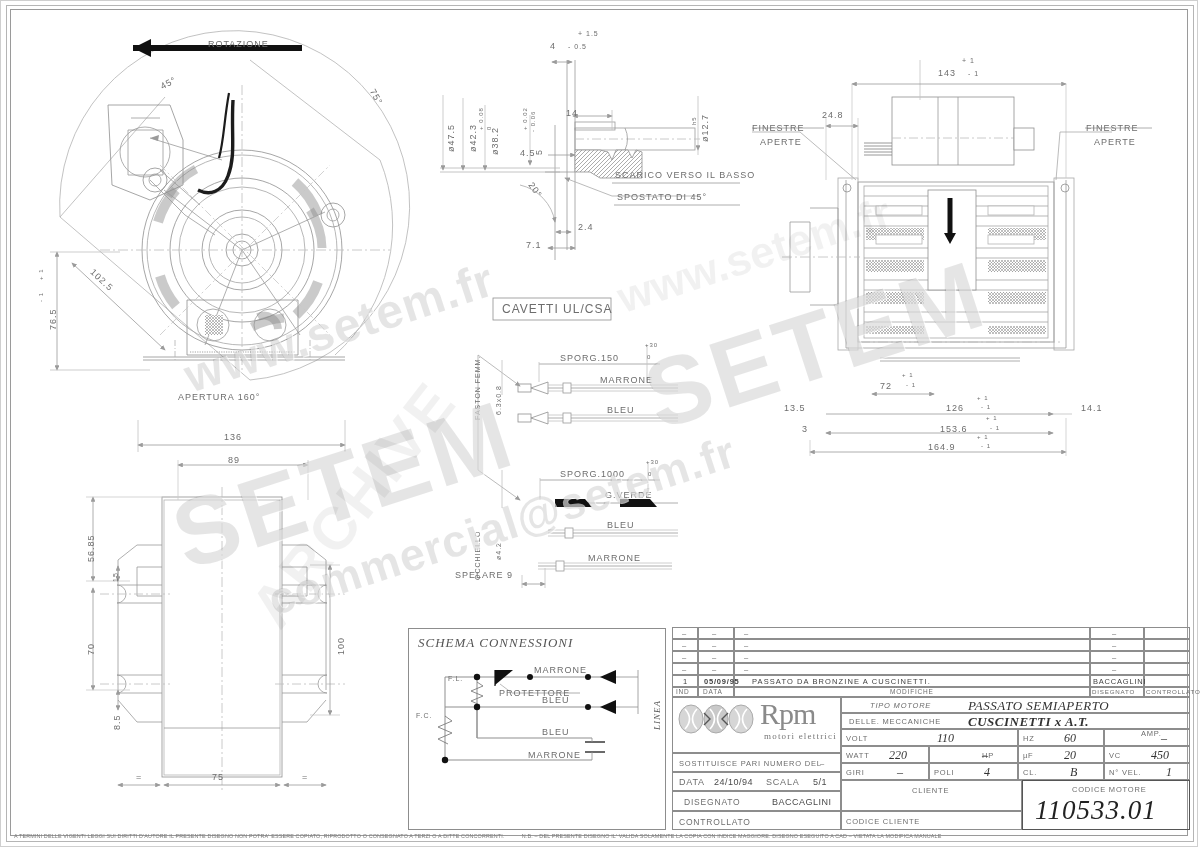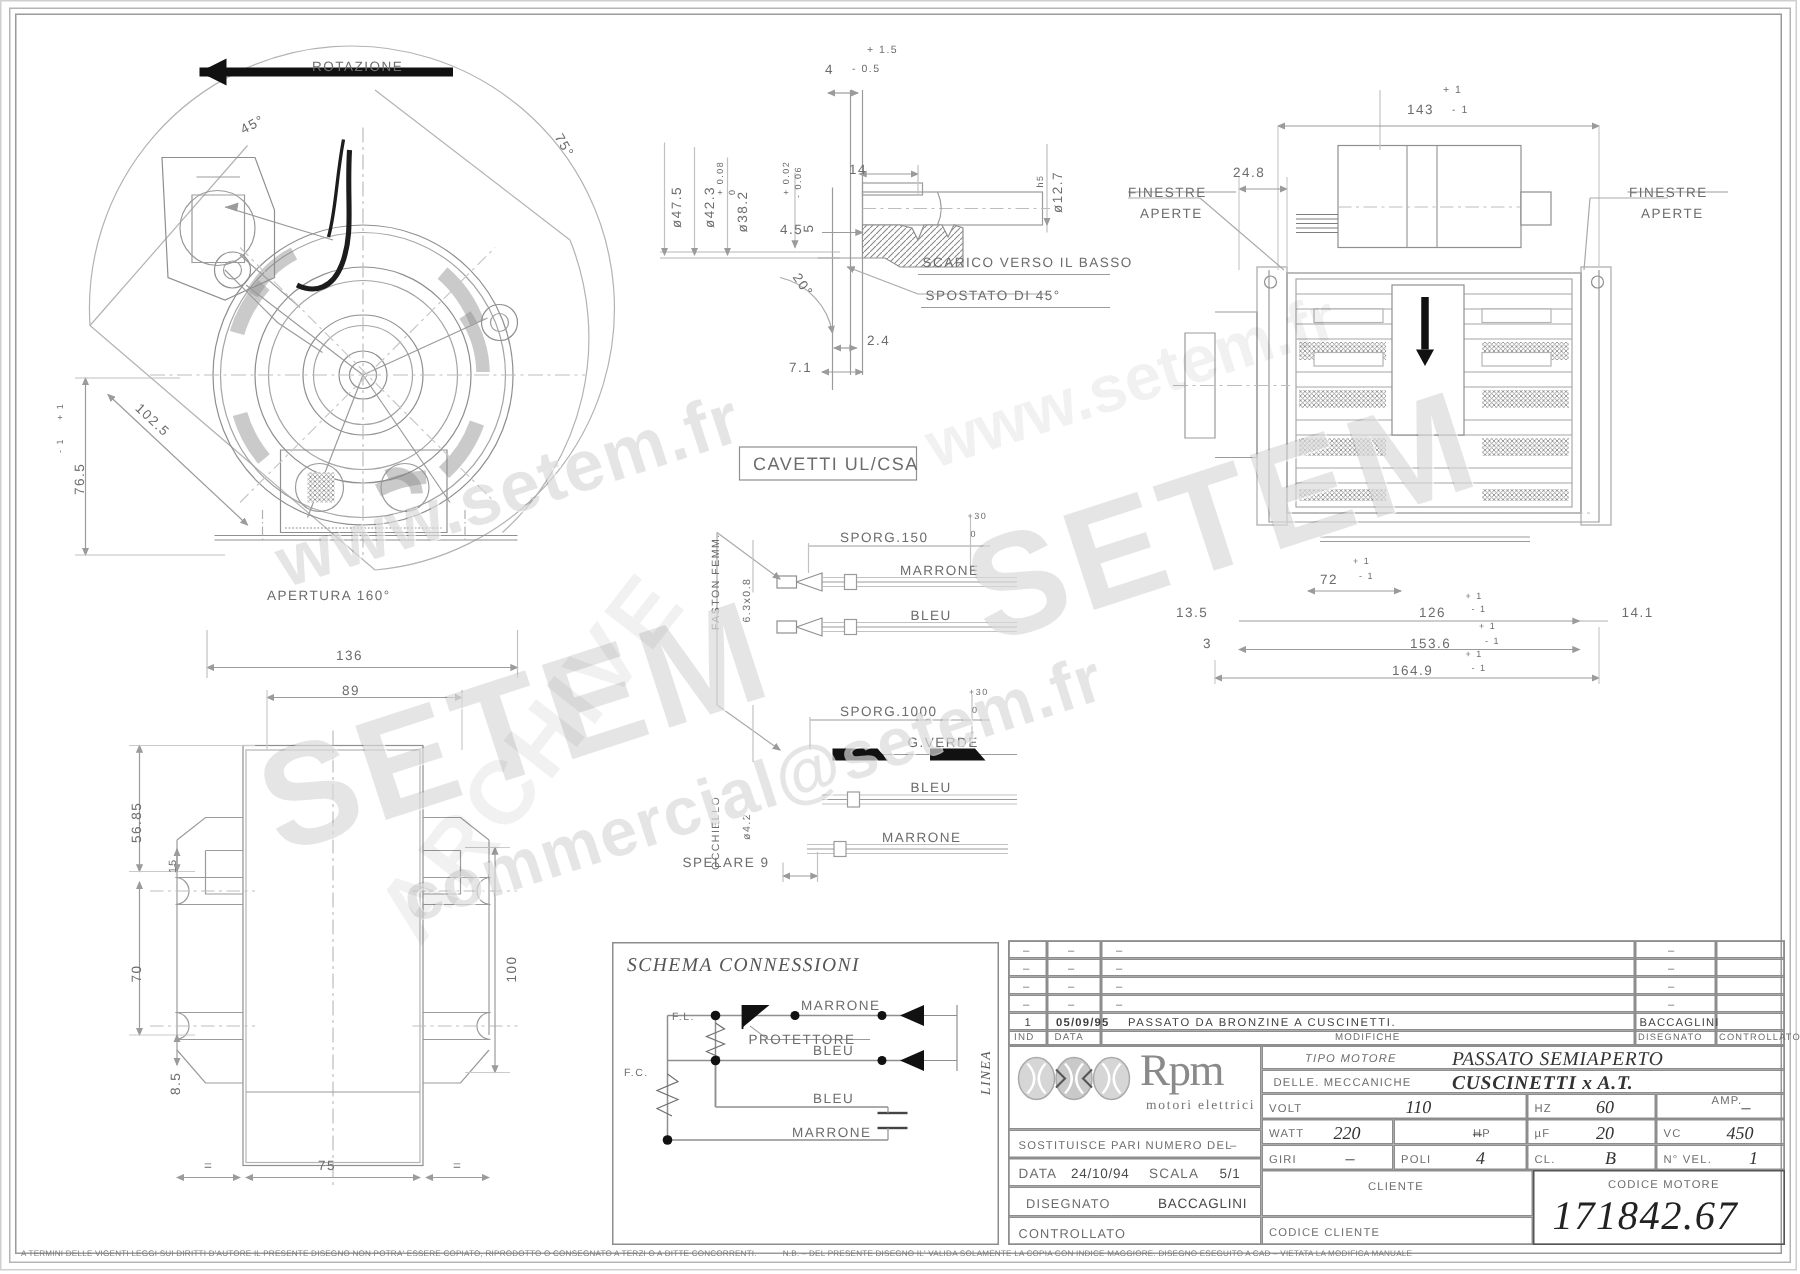--- a/index.html
+++ b/index.html
@@ -622,21 +622,21 @@
 
     <div class="cell" style="left:169px;top:153px;width:181px;height:31px;"></div>
     <div class="lbl" style="left:240px;top:159px;">CLIENTE</div>
     <div class="valsm" style="left:240px;top:172px;"></div>
 
     <div class="cell" style="left:169px;top:184px;width:181px;height:19px;"></div>
     <div class="lbl" style="left:174px;top:190px;">CODICE CLIENTE</div>
 
     <div class="cell" style="left:350px;top:153px;width:168px;height:50px;border:1.6px solid #555;"></div>
     <div class="lbl" style="left:400px;top:158px;">CODICE MOTORE</div>
-    <div class="valbig" style="left:363px;top:168px;">171842.67</div>
+    <div class="valbig" style="left:363px;top:168px;">110533.01</div>
   </div>
 
   <div class="wm" style="left:178px;top:300px;font-size:48px;transform:rotate(-18deg);letter-spacing:1px;">www.setem.fr</div>
   <div class="wm" style="left:168px;top:430px;font-size:96px;transform:rotate(-18deg);letter-spacing:4px;">SETEM</div>
   <div class="wm" style="left:640px;top:290px;font-size:96px;transform:rotate(-18deg);letter-spacing:4px;">SETEM</div>
   <div class="wm" style="left:258px;top:500px;font-size:45px;transform:rotate(-18deg);letter-spacing:1px;">commercial@setem.fr</div>
   <div class="wm2" style="left:612px;top:230px;font-size:44px;transform:rotate(-18deg);">www.setem.fr</div>
   <div class="wm2" style="left:208px;top:470px;font-size:60px;transform:rotate(-52deg);letter-spacing:3px;">ARCHIVE</div>
 
   <div id="footer">

